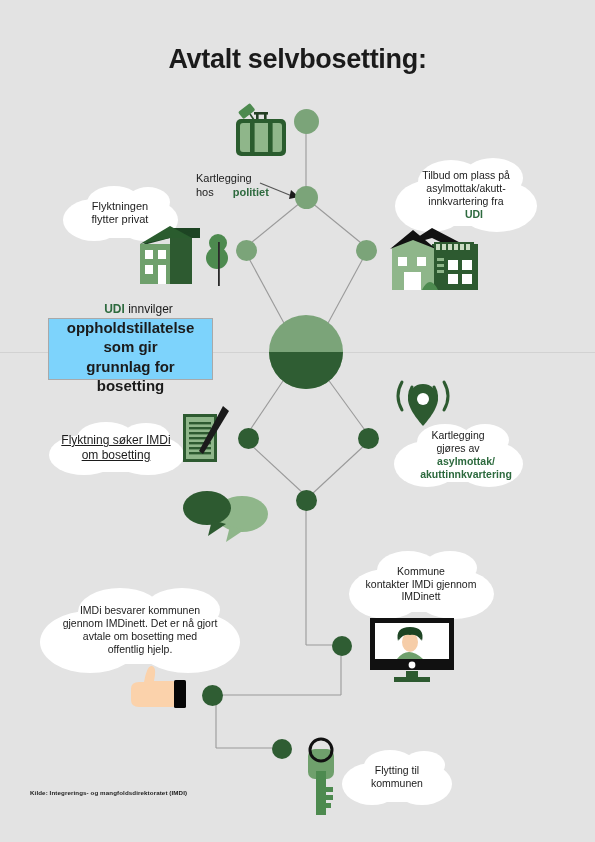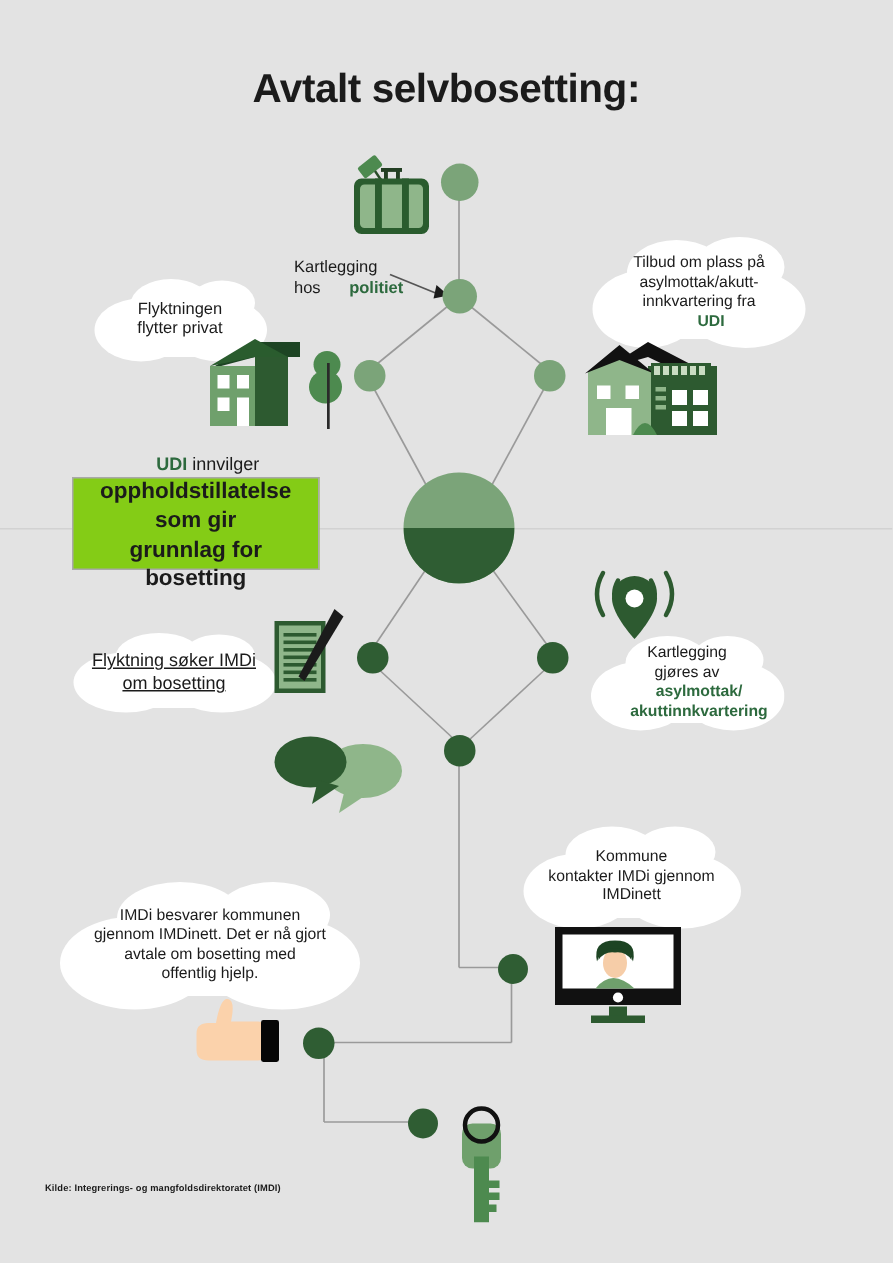--- a/index.html
+++ b/index.html
@@ -40,21 +40,21 @@
   .cloud .cloudbg{
     position:absolute;inset:0;
     z-index:0;
   }
   .cloud .ctext{position:relative;z-index:1;padding:0 6px;}
   .green{color:#2d6a3e;font-weight:bold;padding-left:16px;}
 
   
   .framebox{
     position:absolute;
-    background:#84cc16;
+    background:#7dd3fc;
     border:1px solid #a9a9a9;
     text-align:center;
     color:#1b1b1b;
     display:flex;align-items:center;justify-content:center;
   }
   .framebox .inner{padding:7px 9px;line-height:1.3;}
   .fb-l1{font-size:12px;}
   .fb-l2{font-size:15px;font-weight:bold;}
 
   
@@ -380,20 +380,35 @@
     <svg width="48" height="90" viewBox="0 0 48 90">
       <rect x="12" y="24" width="26" height="30" rx="7" fill="#6fa06c"></rect>
       <rect x="20" y="46" width="10" height="44" fill="#4d8a4f"></rect>
       <rect x="29" y="62" width="8" height="5" fill="#4d8a4f"></rect>
       <rect x="29" y="70" width="8" height="5" fill="#4d8a4f"></rect>
       <rect x="29" y="78" width="6" height="5" fill="#4d8a4f"></rect>
       <circle cx="25" cy="25" r="11" fill="none" stroke="#111111" stroke-width="3"></circle>
     </svg>
   </div>
 
+  <div class="cloud" style="left:342px;top:748px;width:110px;height:58px;font-size:10.5px;">
+    <svg class="cloudbg" viewBox="0 0 110 58" preserveAspectRatio="none">
+      <g fill="#ffffff">
+        <ellipse cx="30" cy="36" rx="30" ry="21"></ellipse>
+        <ellipse cx="80" cy="36" rx="30" ry="21"></ellipse>
+        <ellipse cx="48" cy="18" rx="26" ry="16"></ellipse>
+        <ellipse cx="82" cy="17" rx="21" ry="14"></ellipse>
+        <rect x="18" y="26" width="76" height="28"></rect>
+      </g>
+    </svg>
+    <span class="ctext">
+      <span>Flytting til</span><br>
+      <span>kommunen</span>
+    </span>
+  </div>
 
   <div class="node light" style="left:294px;top:109px;width:25px;height:25px;"></div>
   <div class="node light" style="left:295px;top:186px;width:23px;height:23px;"></div>
   <div class="node light" style="left:236px;top:240px;width:21px;height:21px;"></div>
   <div class="node light" style="left:356px;top:240px;width:21px;height:21px;"></div>
 
   <div class="hub" style="left:269px;top:315px;">
     <div class="lower"></div>
   </div>
 

